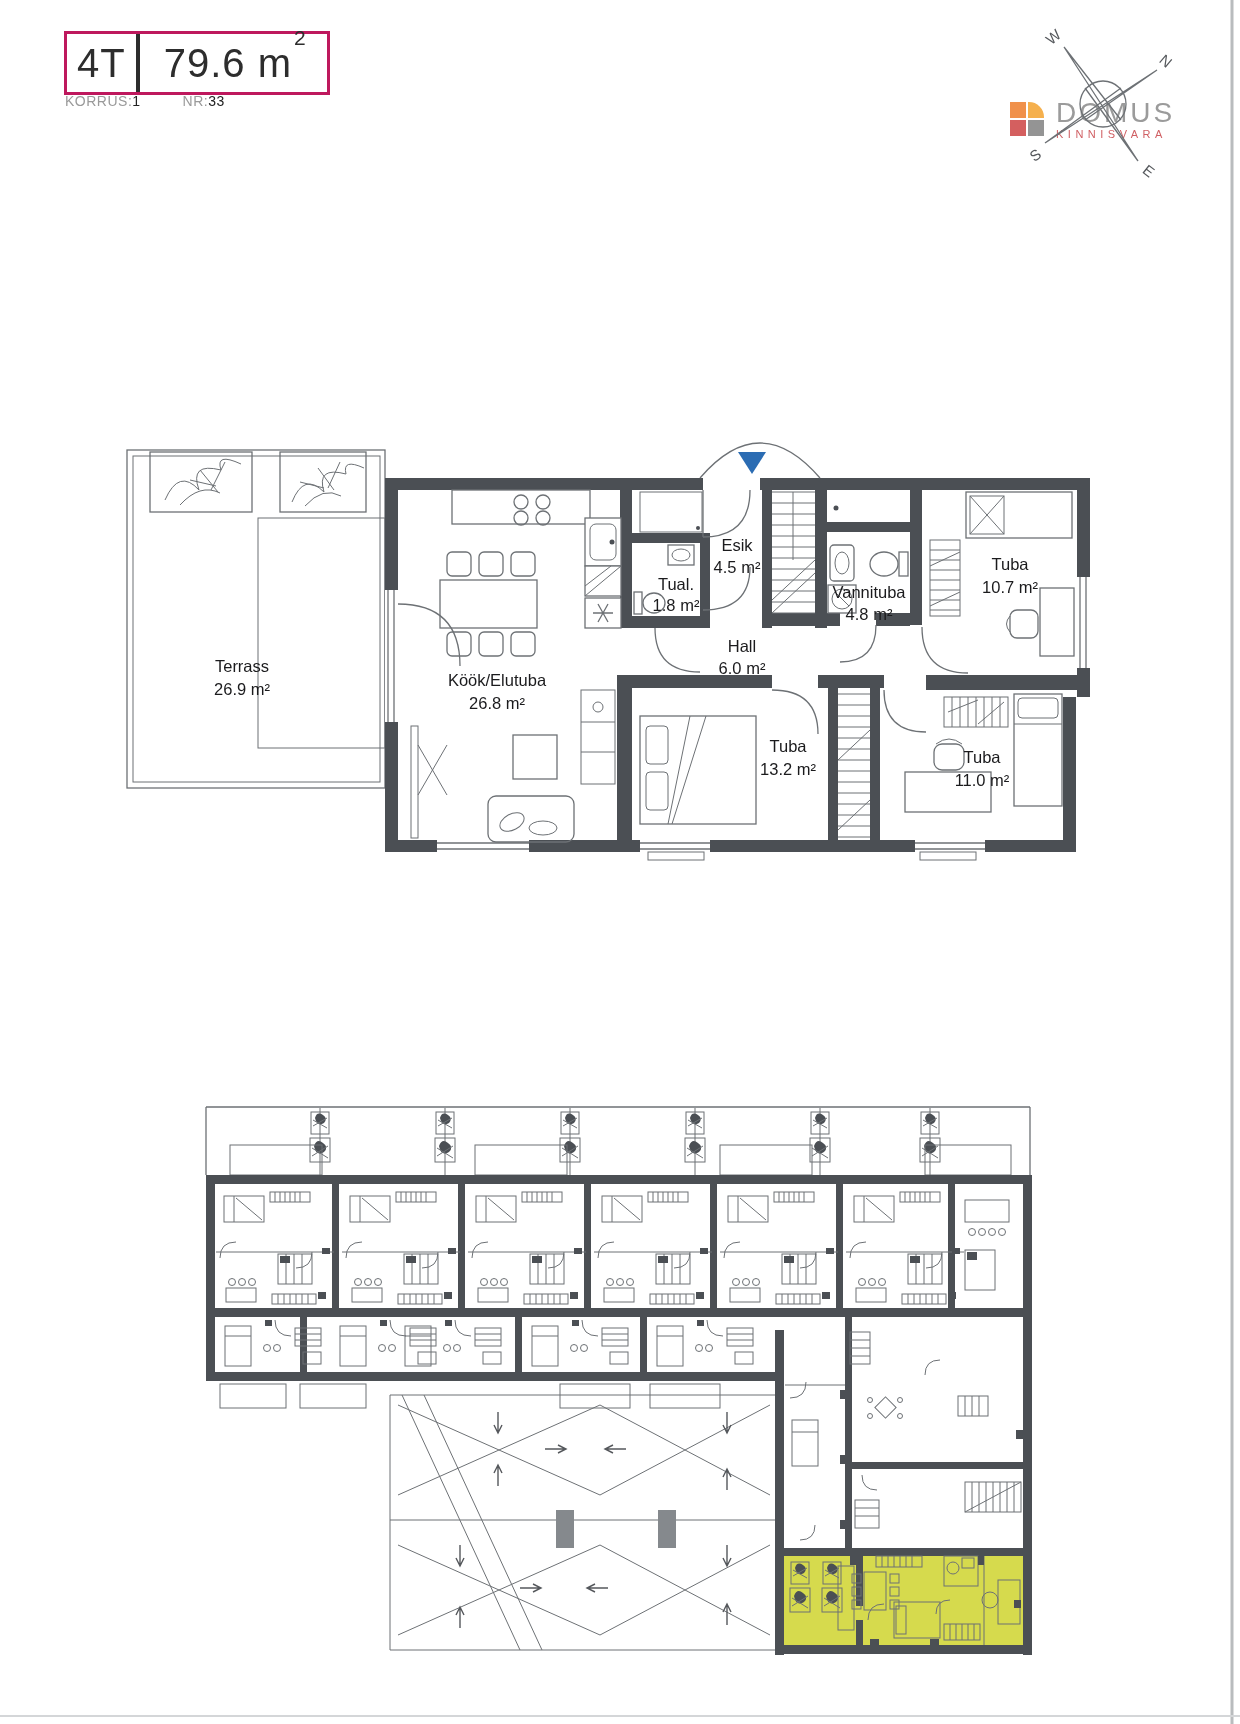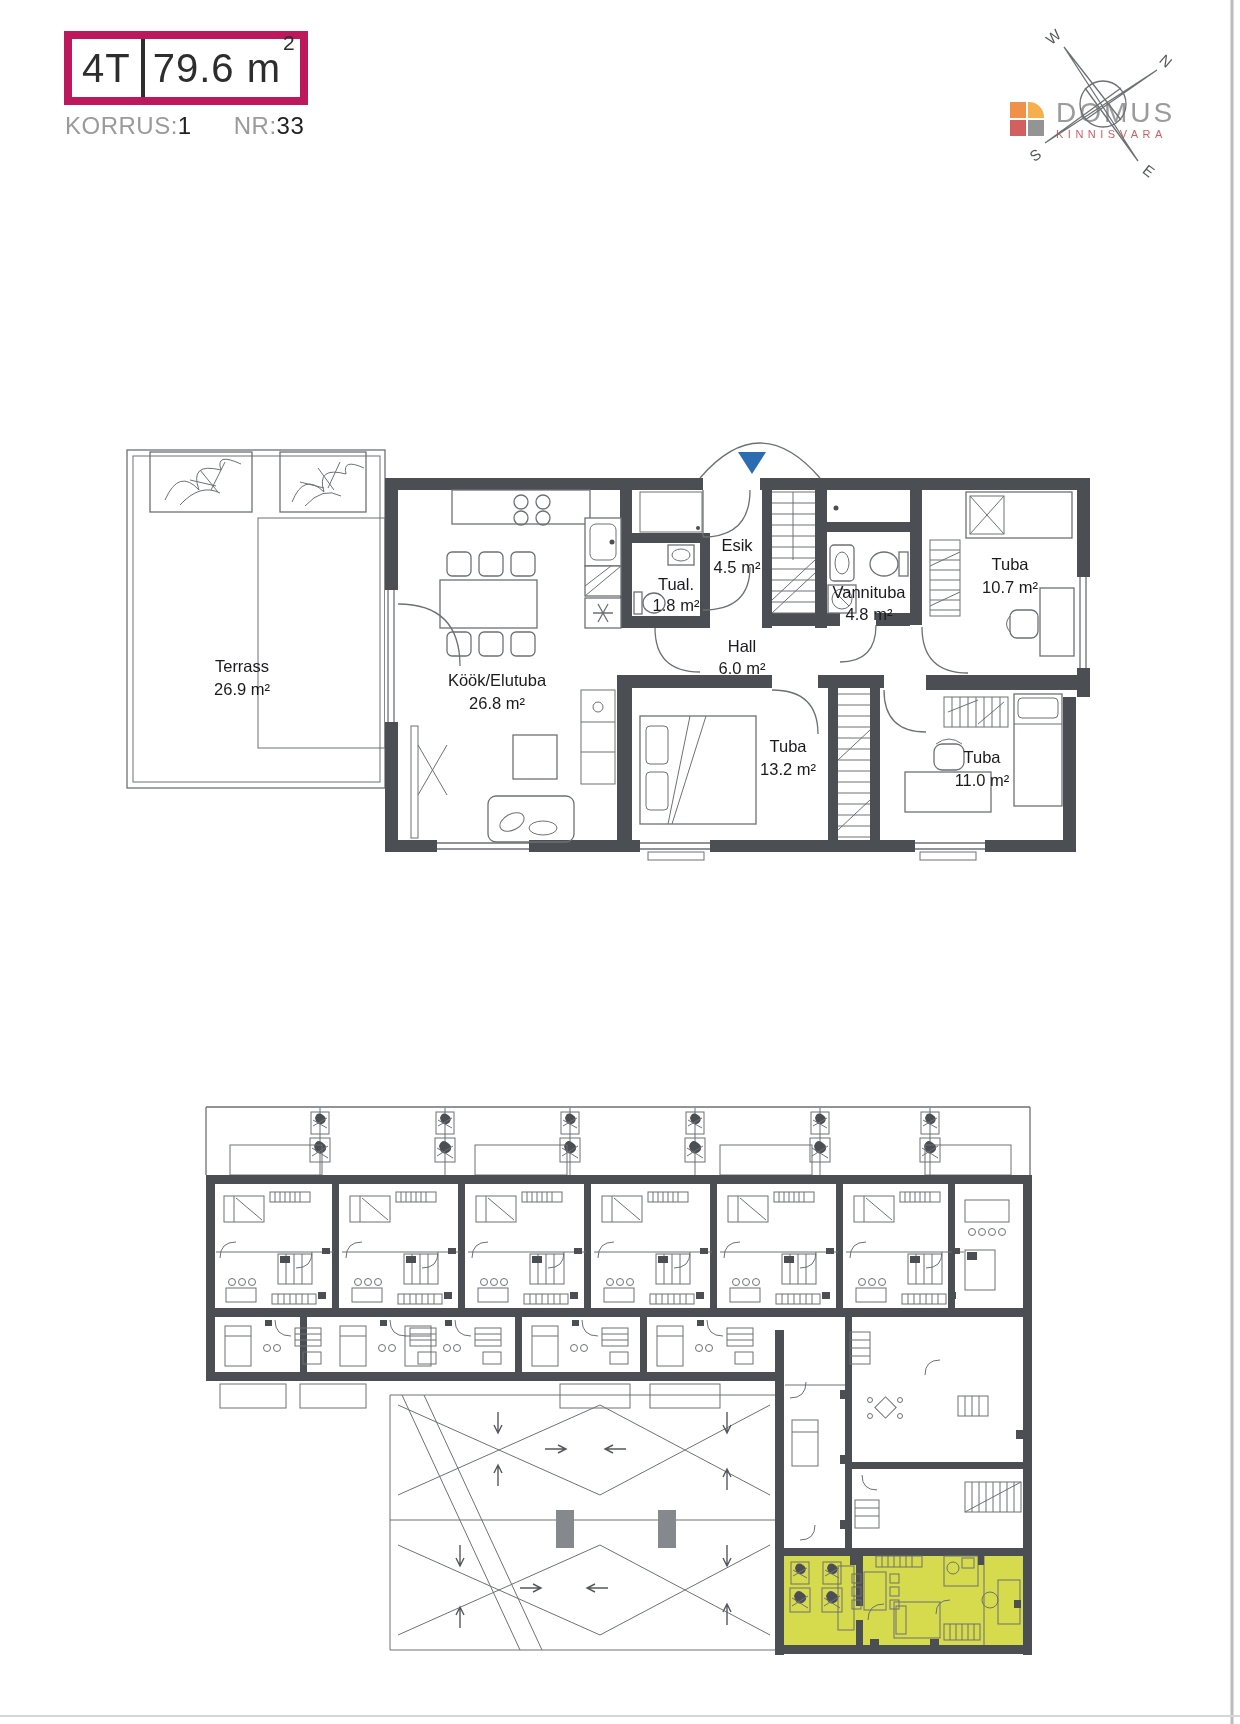--- a/index.html
+++ b/index.html
@@ -1,24 +1,24 @@
 <!DOCTYPE html>
 <html style="--wall: #4b4f54; --line: #6d7175; --accent_blue: #2b6cb3; --highlight: #d6da4d; --logo_orange: #f0914b; --logo_amber: #f5b04d; --logo_red: #d45f5f; --logo_gray: #949494; --logo_text: #9b9b9b; --logo_tagline: #d05f63;"><head>
 <meta charset="utf-8">
 <style>
   html,body{margin:0;padding:0;background:#e8e8e8;}
   #page{position:relative;width:1240px;height:1724px;background:#ffffff;overflow:hidden;
         font-family:"Liberation Sans",sans-serif;}
   
-  #type-box{position:absolute;left:64px;top:31px;display:flex;border:8px solid #be185d;height:58px;}
+  #type-box{position:absolute;left:64px;top:31px;display:flex;border:3px solid #be185d;height:58px;}
   #type-box .cell{display:flex;align-items:center;justify-content:center;color:#2d2d2d;
-      font-size:40px;letter-spacing:1px;padding:0 8px;}
+      font-size:40px;letter-spacing:1px;padding:0 24px;}
   #type-box .cell.first{border-right:4px solid #2d2d2d;padding:0 10px;}
   #area-sup{font-size:21px;align-self:flex-start;margin:-8px -4px 0 2px;}
-  #floor-line{position:absolute;left:65px;top:112px;font-size:24px;color:#9a9a9a;letter-spacing:.5px;}
+  #floor-line{position:absolute;left:65px;top:93px;font-size:14px;color:#9a9a9a;letter-spacing:.5px;}
   #floor-line b{color:#222;font-weight:normal;}
   #floor-line .sp{display:inline-block;width:42px;}
   
   #logo{position:absolute;left:1010px;top:100px;display:flex;align-items:flex-start;}
   #logo-grid{display:grid;grid-template-columns:16px 16px;grid-template-rows:16px 16px;gap:2px;margin-top:2px;}
   #logo-grid span{display:block;}
   #sq-tl{background:var(--logo_orange);}
   #sq-tr{background:var(--logo_amber);border-top-right-radius:15px;}
   #sq-bl{background:var(--logo_red);}
   #sq-br{background:var(--logo_gray);}

